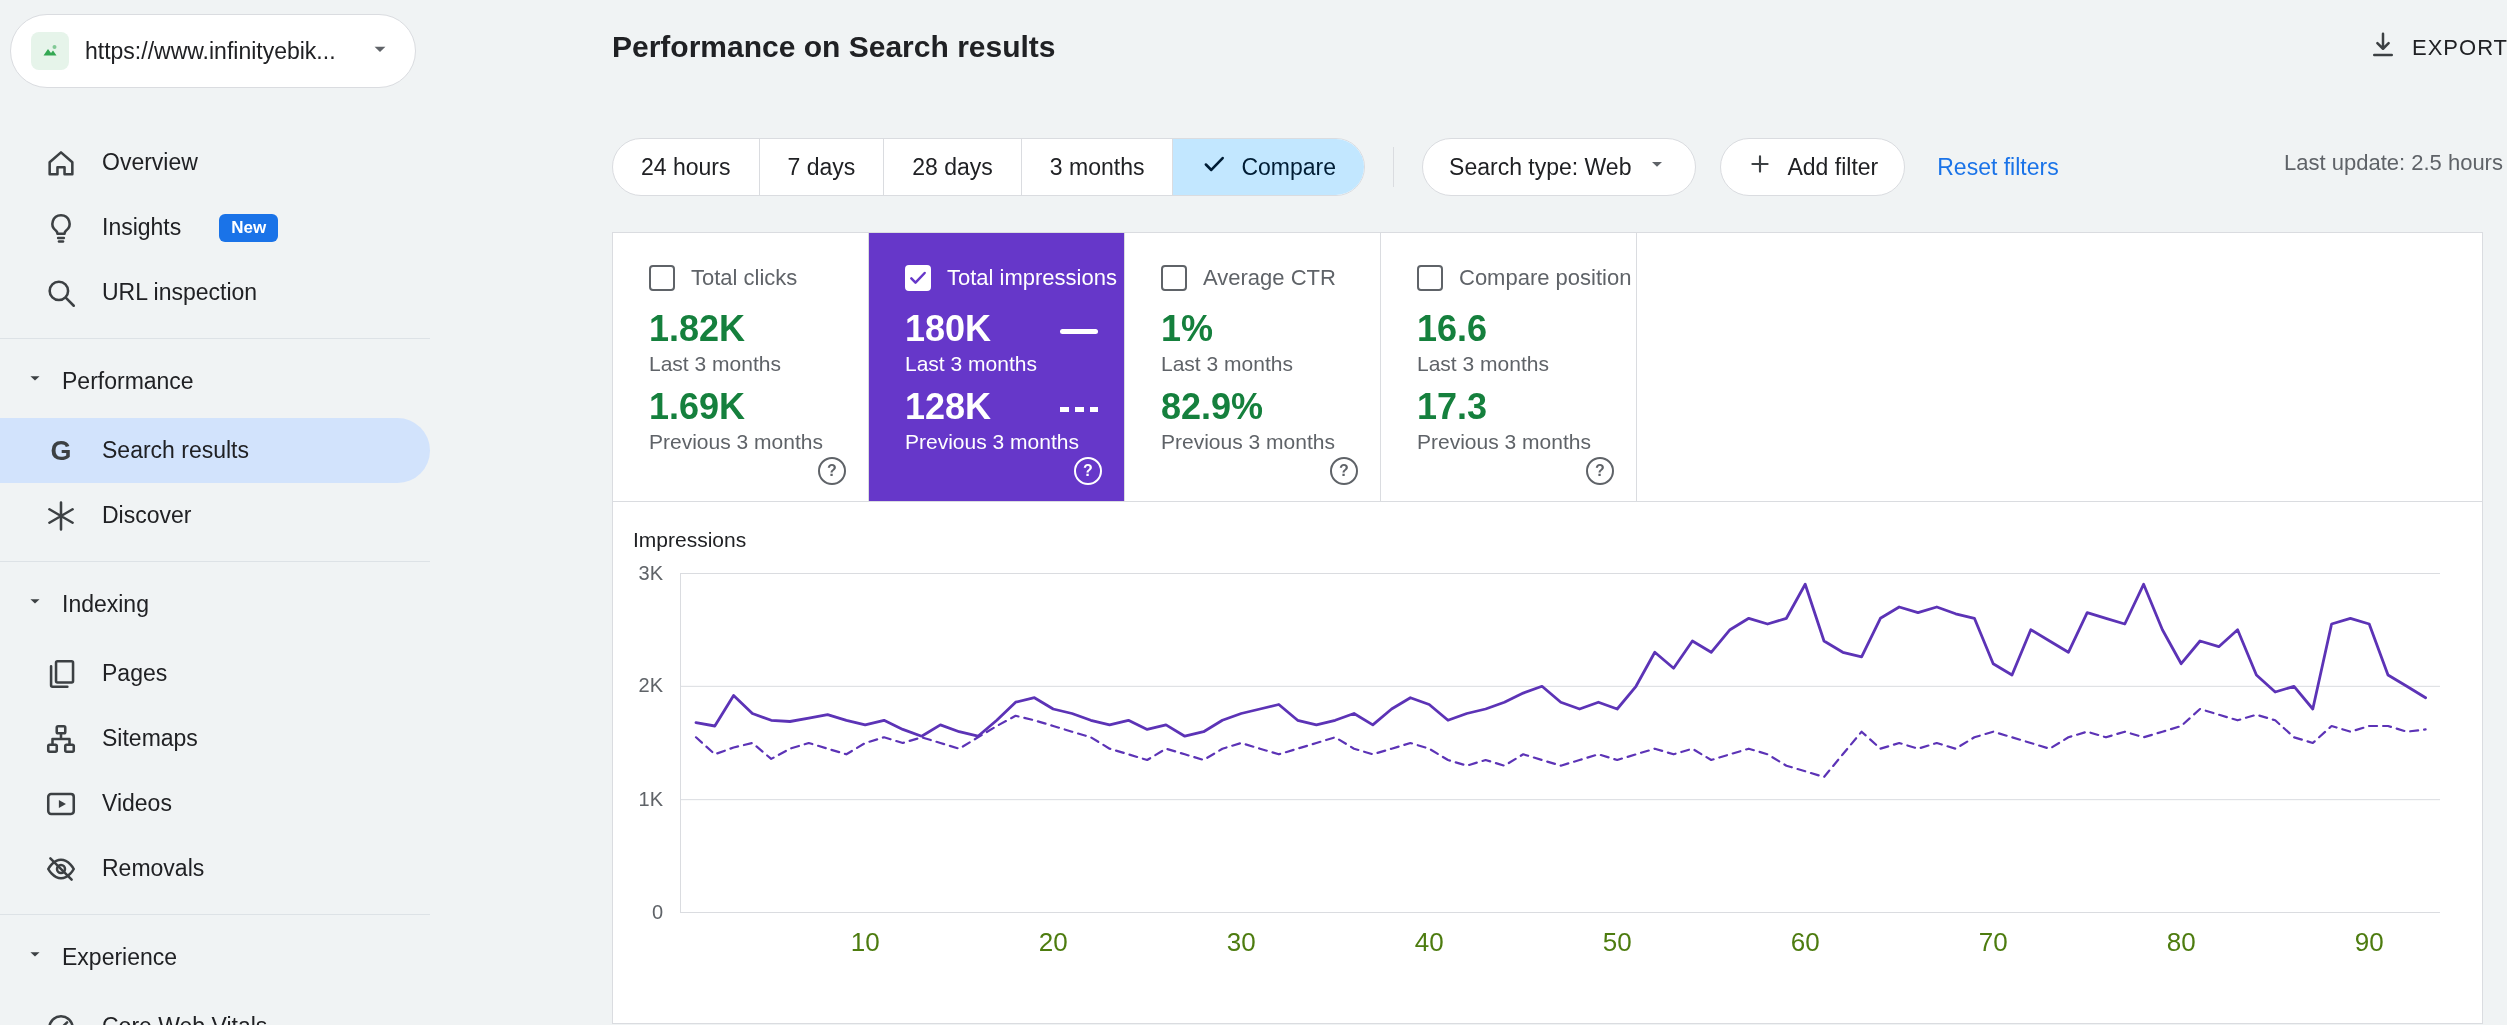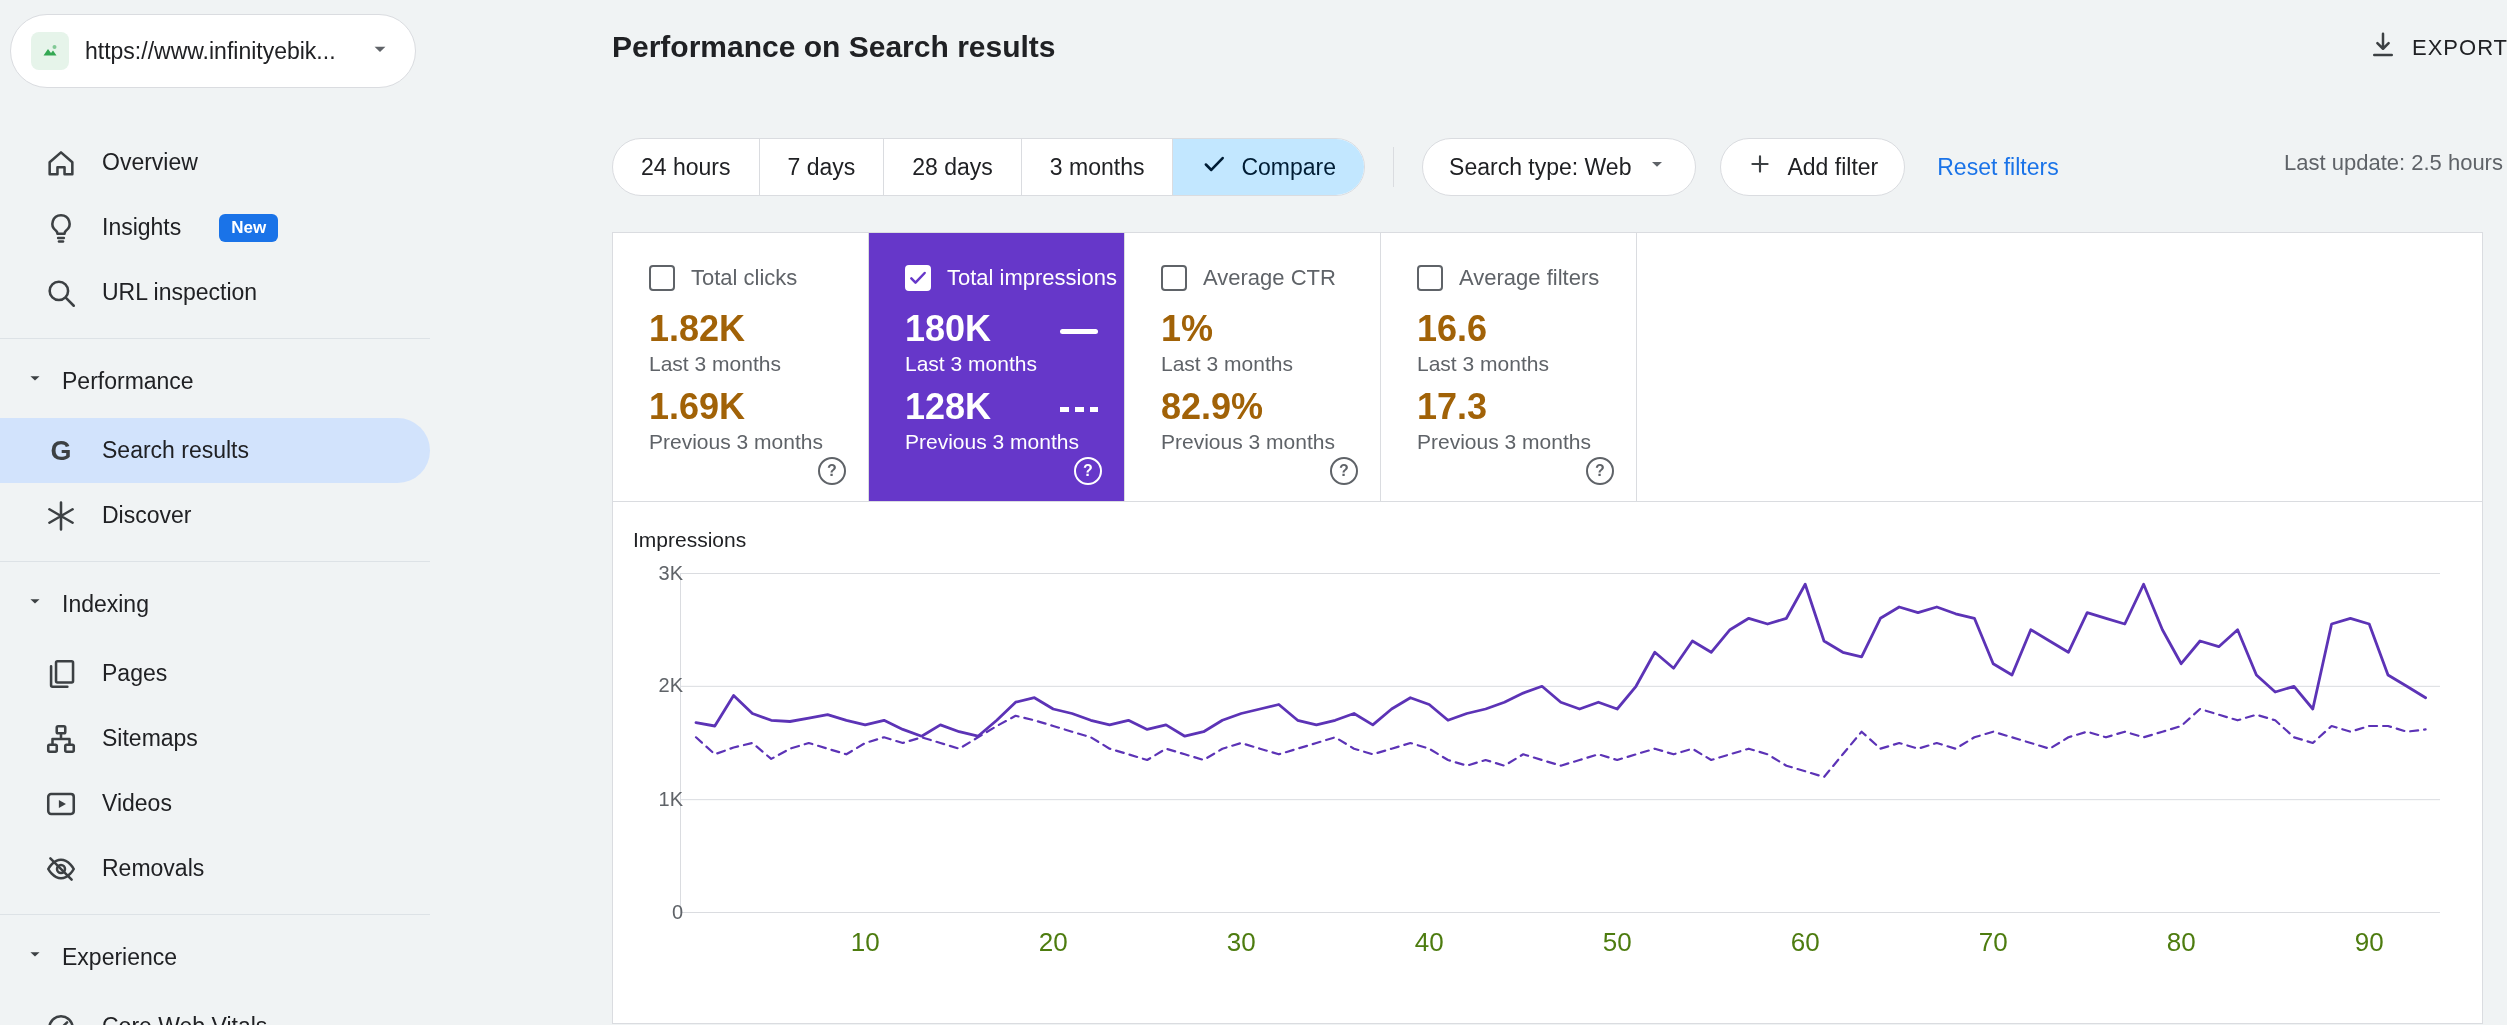--- a/index.html
+++ b/index.html
@@ -46,38 +46,38 @@
   
   .main-panel{position:absolute;left:612px;top:232px;width:1871px;height:792px;background:#fff;
     border:1px solid #dadce0;}
   .cards-row{display:flex;height:269px;border-bottom:1px solid #dadce0;}
   .card{width:256px;border-right:1px solid #dadce0;position:relative;padding:30px 0 0 36px;cursor:pointer;}
   .cards-filler{flex:1;}
   .card-head{display:flex;align-items:center;gap:16px;height:30px;margin-bottom:14px;}
   .cb{width:26px;height:26px;border:2px solid #5f6368;border-radius:4px;flex:none;
     display:flex;align-items:center;justify-content:center;cursor:pointer;}
   .card-label{font-size:22px;color:#5f6368;white-space:nowrap;}
-  .val{font-size:36px;font-weight:600;color:#a16207;line-height:44px;}
+  .val{font-size:36px;font-weight:600;color:#15803d;line-height:44px;}
   .sub{font-size:21px;color:#5f6368;line-height:26px;margin-bottom:8px;}
   .help{position:absolute;right:22px;bottom:16px;width:28px;height:28px;border:2px solid #5f6368;
     border-radius:50%;color:#5f6368;font-size:16px;font-weight:700;display:flex;align-items:center;
     justify-content:center;cursor:pointer;}
   .card--selected{background:#6637c9;}
   .card--selected .card-label,.card--selected .val,.card--selected .sub{color:#fff;}
   .card--selected .cb{background:#fff;border-color:#fff;}
   .card--selected .help{border-color:#fff;color:#fff;}
   .ind{position:absolute;right:26px;height:5px;width:38px;}
   .ind-solid{top:96px;background:#fff;border-radius:3px;}
   .ind-dashed{top:174px;background:repeating-linear-gradient(90deg,#fff 0 9px,transparent 9px 15px);}
 
   
   .chart-block{position:relative;height:520px;}
   .chart-title{position:absolute;left:20px;top:26px;font-size:21px;color:#202124;}
   #chart-svg{position:absolute;left:67px;top:71px;}
-  .y-tick{position:absolute;width:50px;text-align:right;font-size:20px;color:#5f6368;left:20px;}
+  .y-tick{position:absolute;width:50px;text-align:right;font-size:20px;color:#5f6368;left:0;}
   .x-tick{position:absolute;width:48px;text-align:center;font-size:26px;color:#4d7c0f;top:425px;}
 </style>
 </head>
 <body>
 
 <aside class="sidebar">
   <div class="prop-selector">
     <span class="favicon">
       <svg width="24" height="24" viewBox="0 0 24 24">
           <path d="M5.5 16.5l4.5-6.5 3 4 2-2.5 3.5 5z" fill="#34a853"></path>
@@ -333,21 +333,21 @@
       <div class="val">1%</div>
       <div class="sub">Last 3 months</div>
       <div class="val">82.9%</div>
       <div class="sub">Previous 3 months</div>
       <span class="help">?</span>
     </div>
 
     <div class="card">
       <div class="card-head">
         <span class="cb"></span>
-        <span class="card-label">Average filters</span>
+        <span class="card-label">Compare position</span>
       </div>
       <div class="val">16.6</div>
       <div class="sub">Last 3 months</div>
       <div class="val">17.3</div>
       <div class="sub">Previous 3 months</div>
       <span class="help">?</span>
     </div>
 
     <div class="cards-filler"></div>
   </div>

